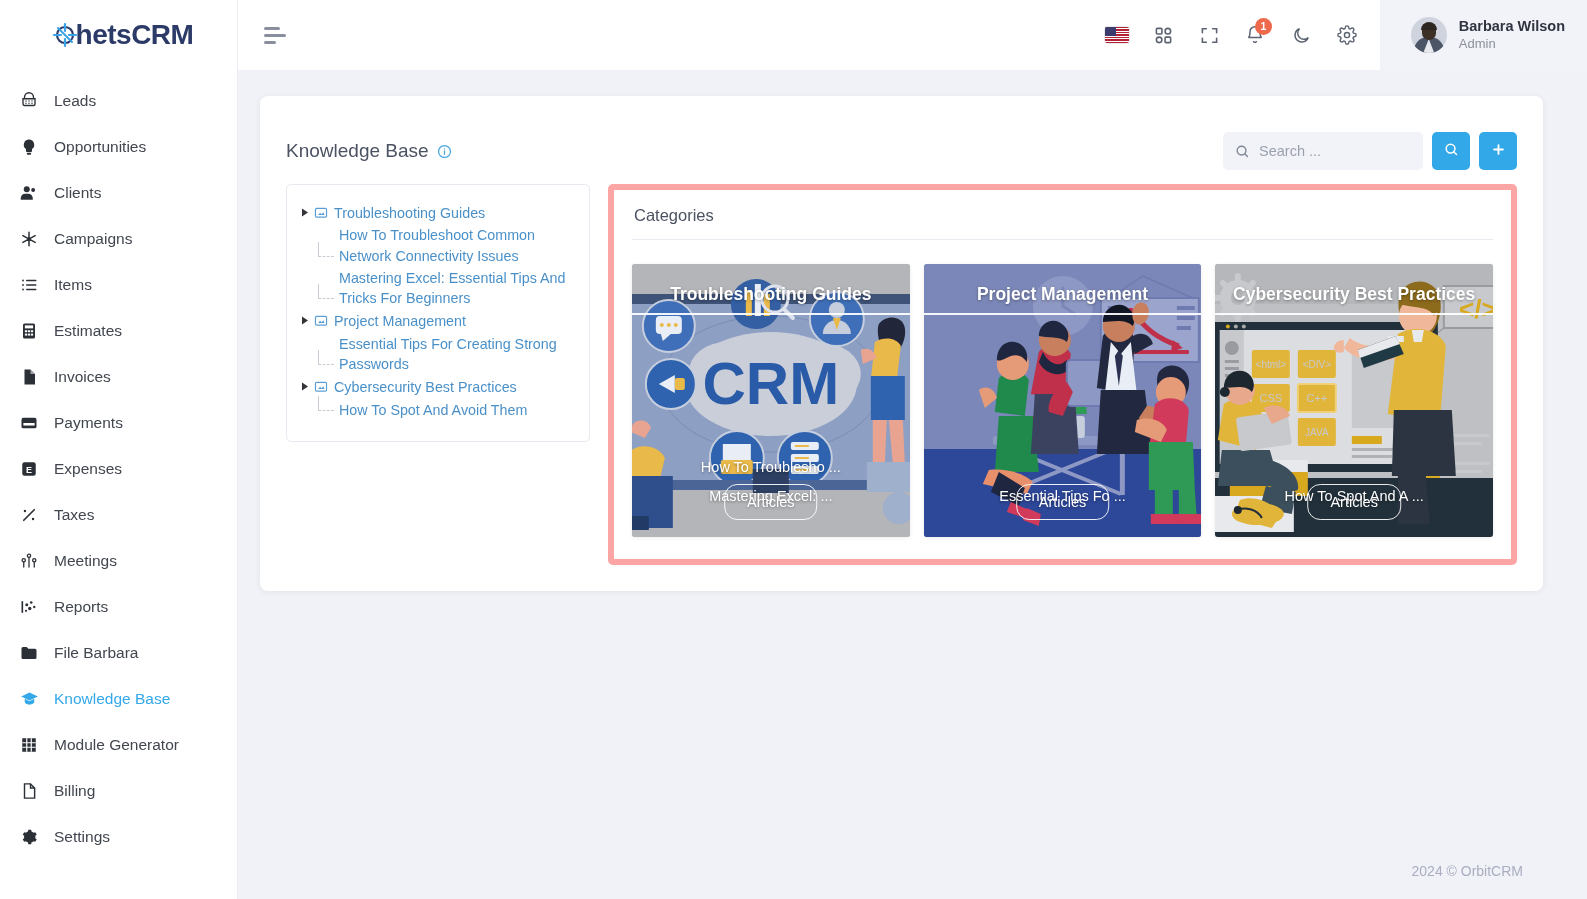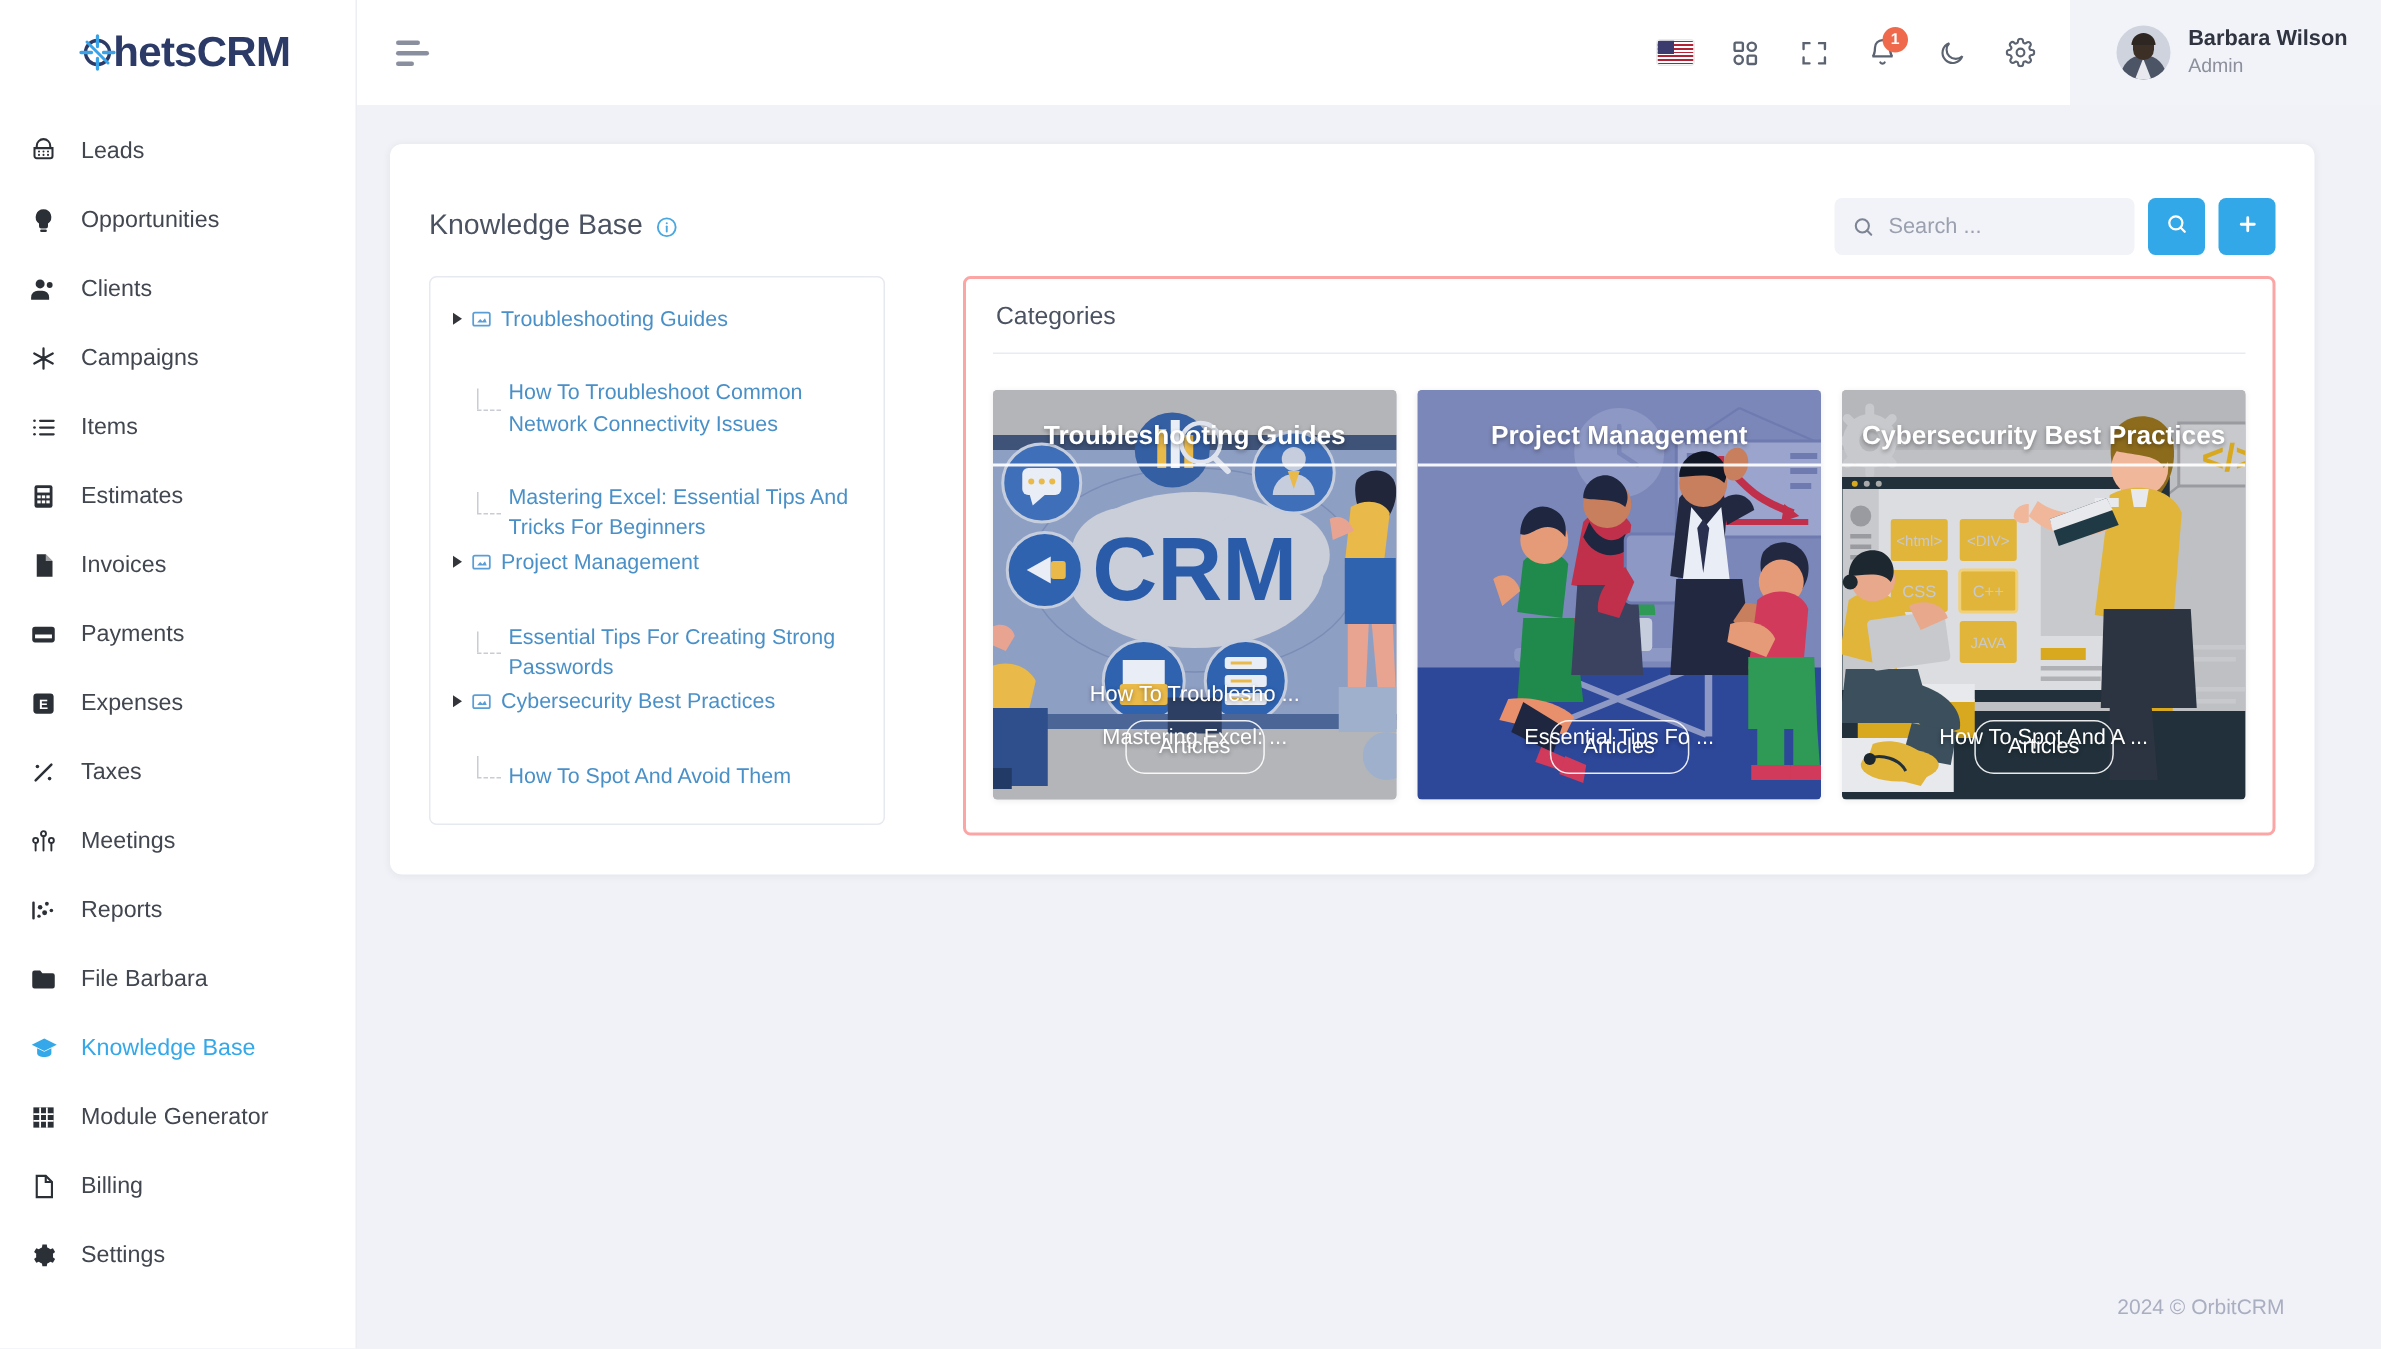--- a/index.html
+++ b/index.html
@@ -139,36 +139,36 @@
   .tree-root { position:relative; }
   .tree-cat { display:flex; align-items:flex-start; padding: 2px 0 1px 0; }
   .caret { width:12px; flex:0 0 12px; display:flex; align-items:center;
     justify-content:center; padding-top:5px; cursor:pointer; }
   .caret svg { display:block; }
   .cat-ico { width:20px; flex:0 0 20px; display:flex; align-items:center;
     justify-content:center; padding-top:3px; color:#5b9ed6; }
   .cat-label { font-size:14.3px; color:#4a90c8; line-height:1.42; cursor:pointer;
     padding-left:3px; }
   .tree-children { padding-left: 14px; }
-  .tree-leaf { display:flex; align-items:center; padding: 1px 0; margin-top: 27px; }
+  .tree-leaf { display:flex; align-items:flex-end; padding: 1px 0; }
   .leaf-elbow { width:26px; flex:0 0 26px; position:relative; height:20px; }
   .leaf-elbow::before {
     content:""; position:absolute; left:5px; top:-4px; bottom:10px;
     border-left:1px solid #c9ccd4;
   }
   .leaf-elbow::after {
     content:""; position:absolute; left:5px; top:10px; width:16px;
     border-top:1px dashed #c9ccd4;
   }
   .leaf-label { font-size:14.3px; color:#4a90c8; line-height:1.42; cursor:pointer; }
 
   
   .cat-panel {
-    flex:1 1 auto; border:2px solid #fca5a5; border-radius:5px;
-    padding: 0 0 22px 0; min-width:0;margin-left:34px;
+    flex:1 1 auto; border:6px solid #fca5a5; border-radius:5px;
+    padding: 0 0 22px 0; min-width:0;
   }
   .cat-panel-title { font-size:16.5px; color:#4b5261; padding: 16px 20px 14px 20px; }
   .cat-divider { height:1px; background:#e9ebf1; margin: 0 18px; }
   .cards { display:flex; gap: 14px; padding: 24px 18px 0 18px; }
   .card {
     flex:1 1 0; height: 273px; border-radius:3px; position:relative;
     overflow:hidden; cursor:pointer; background:#b6b7bb;
     box-shadow: 0 1px 4px rgba(0,0,0,.08);
   }
   .card .art { position:absolute; inset:0; }

